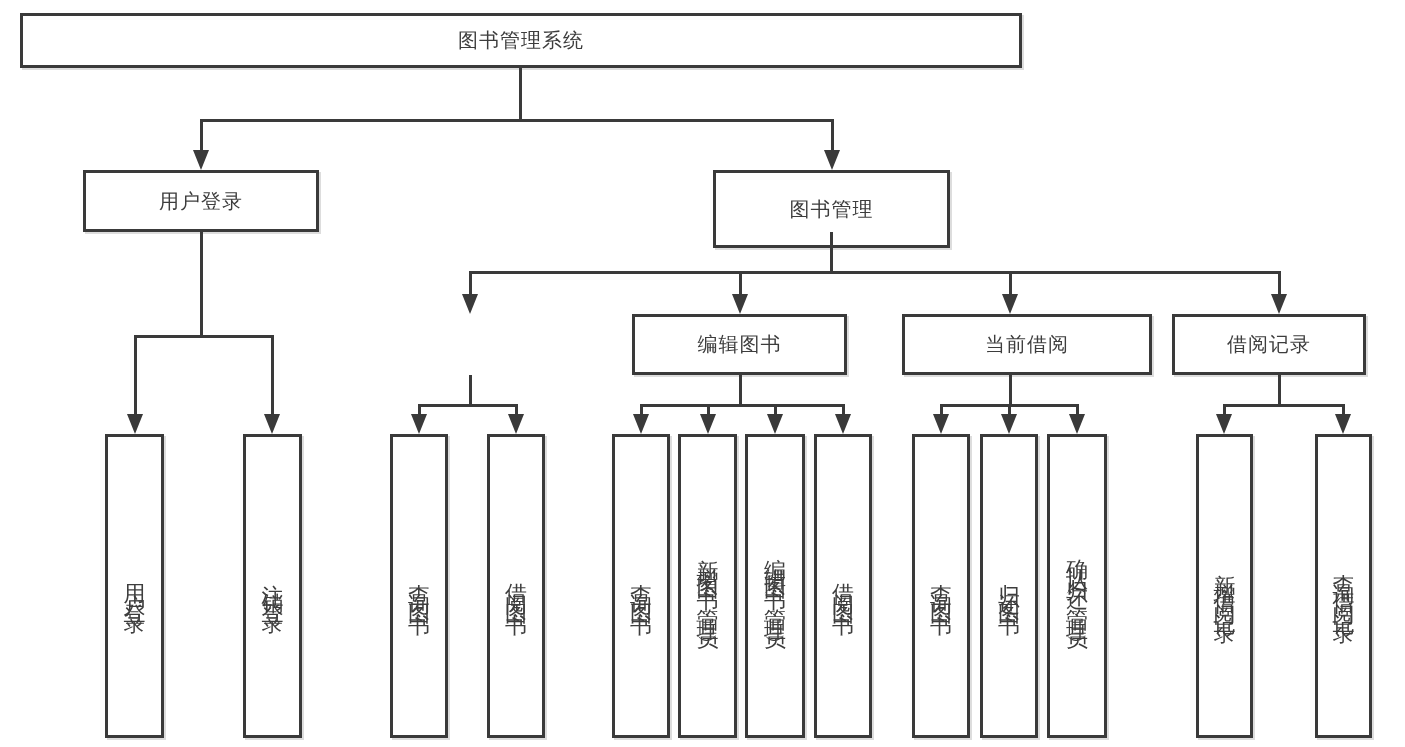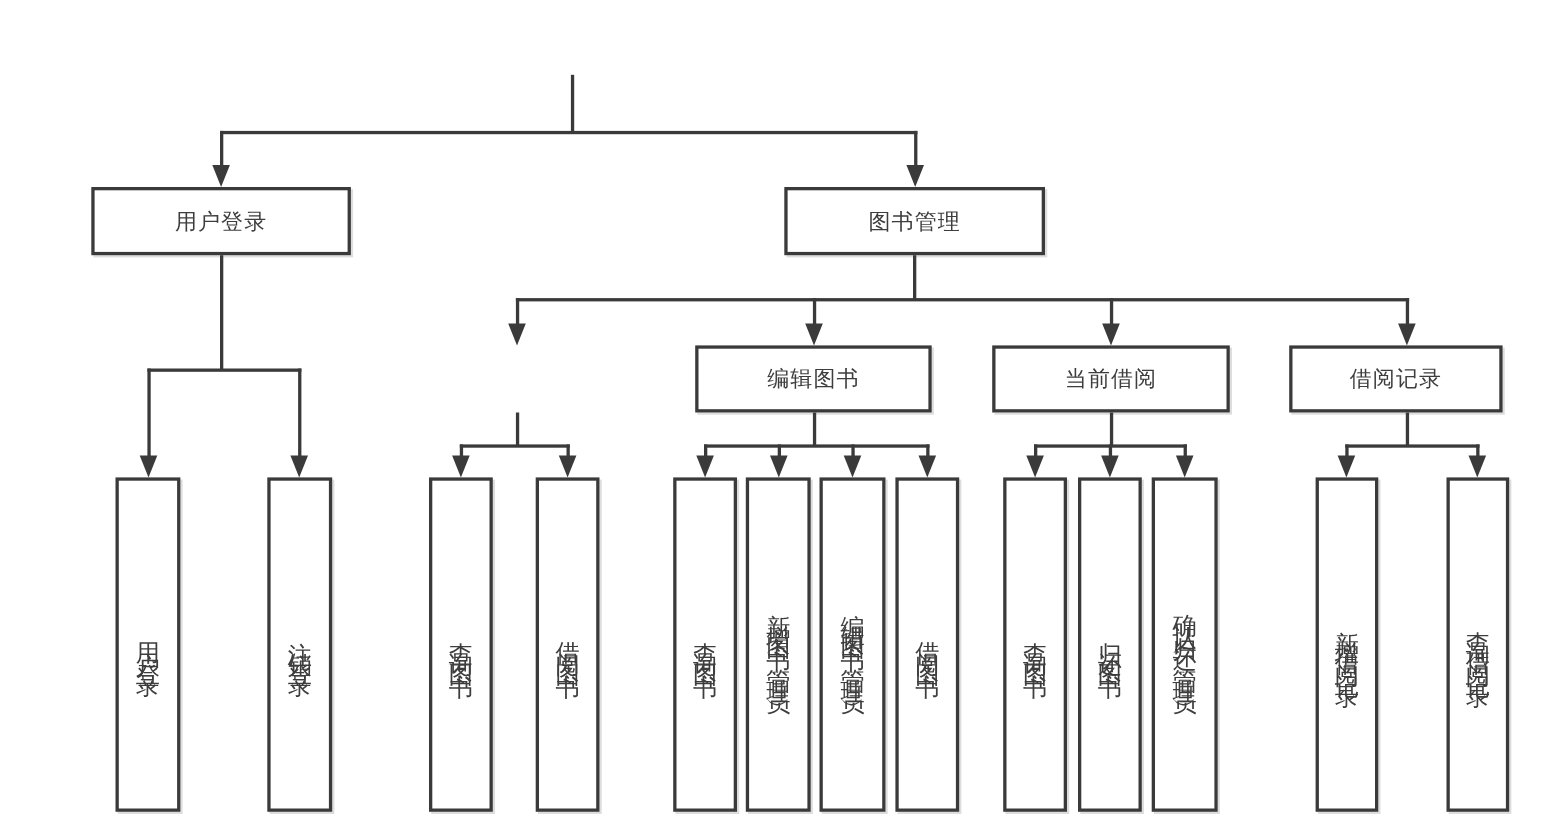--- a/index.html
+++ b/index.html
@@ -59,29 +59,30 @@
     font-size:21px;
     white-space:nowrap;
     z-index:5;
   }
 </style>
 </head>
 <body>
 
 <div class="canvas">
 
+  <div class="node h" style="left:20px;top:13px;width:1002px;height:55px;">图书管理系统</div>
 
   <div class="node h" style="left:83px;top:170px;width:236px;height:62px;">用户登录</div>
 
-  <div class="node h" style="left:713px;top:170px;width:237px;height:62px;">图书管理</div>
+  <div class="node h" style="left:713px;top:170px;width:237px;height:78px;">图书管理</div>
 
 
   <div class="node h" style="left:632px;top:314px;width:215px;height:61px;">编辑图书</div>
 
-  <div class="node h" style="left:902px;top:314px;width:216px;height:61px;">当前借阅</div>
+  <div class="node h" style="left:902px;top:314px;width:250px;height:61px;">当前借阅</div>
 
   <div class="node h" style="left:1172px;top:314px;width:194px;height:61px;">借阅记录</div>
 
   <div class="node v" style="left:105px;top:434px;width:59px;height:304px;">用户登录</div>
 
   <div class="node v" style="left:243px;top:434px;width:59px;height:304px;">注销登录</div>
 
   <div class="node v" style="left:390px;top:434px;width:58px;height:304px;">查询图书</div>
 
   <div class="node v" style="left:487px;top:434px;width:58px;height:304px;">借阅图书</div>

